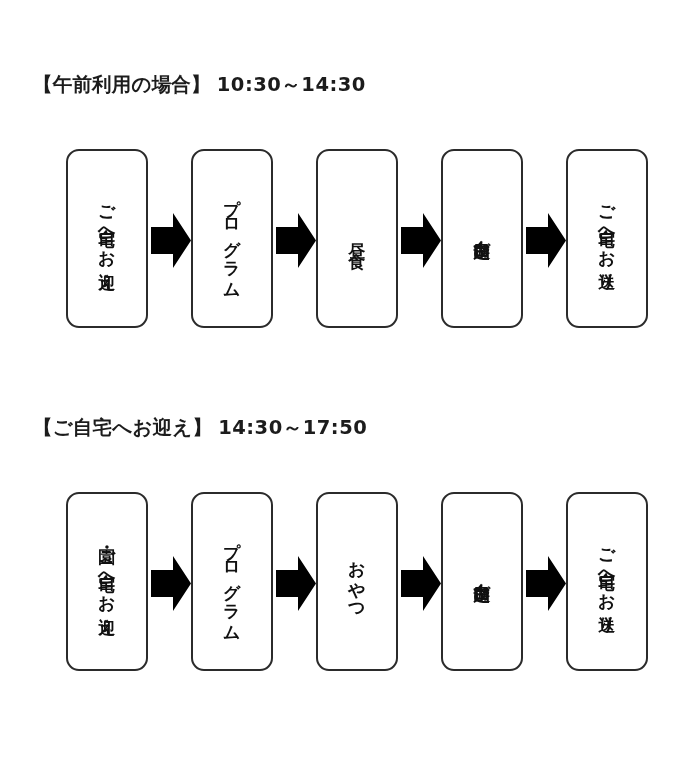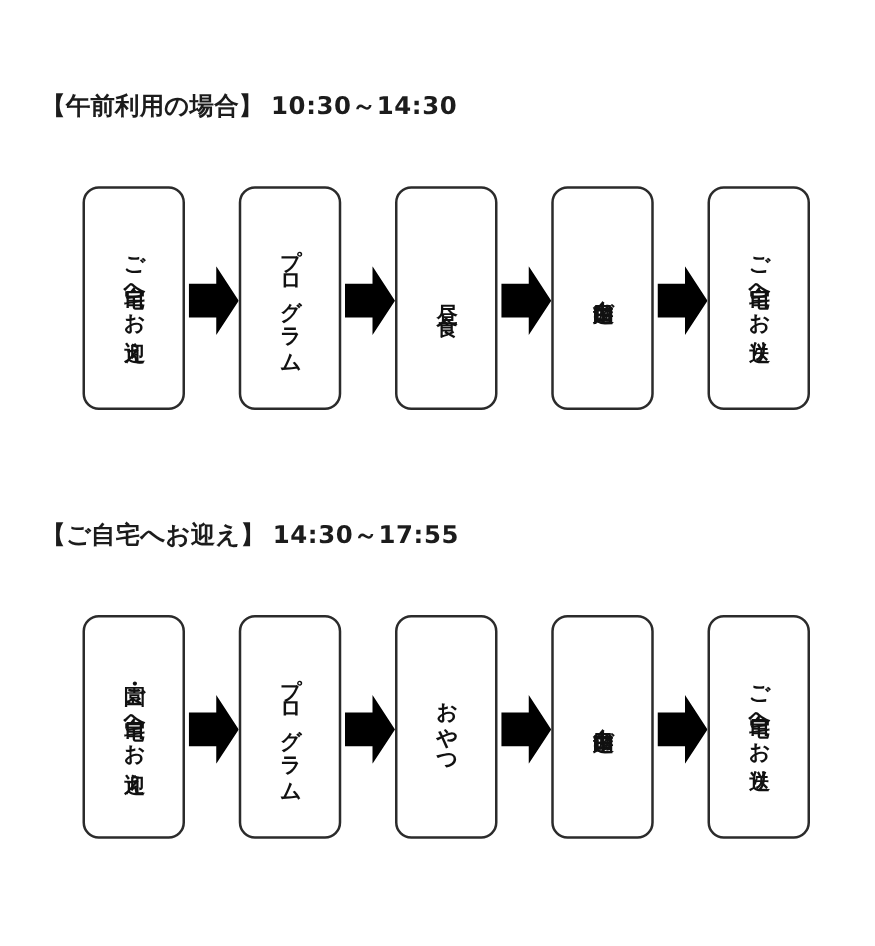--- a/index.html
+++ b/index.html
@@ -152,21 +152,21 @@
     <div class="step-box b4">
       <span class="step-label">ご自宅へお送り</span>
     </div>
 
   </div>
 </section>
 
 <section class="flow-section" id="section-afternoon">
 
   <div class="section-heading">
-    <span class="heading-label">【ご自宅へお迎え】</span><span class="heading-time">14:30～17:55</span>
+    <span class="heading-label">【ご自宅へお迎え】</span><span class="heading-time">14:30～17:50</span>
   </div>
 
   <div class="flow-row">
 
     <div class="step-box b0">
       <span class="step-label">園・ご自宅へお迎え</span>
     </div>
 
     <div class="flow-arrow a0">
       <svg viewBox="0 0 40 55" xmlns="http://www.w3.org/2000/svg" aria-hidden="true">

